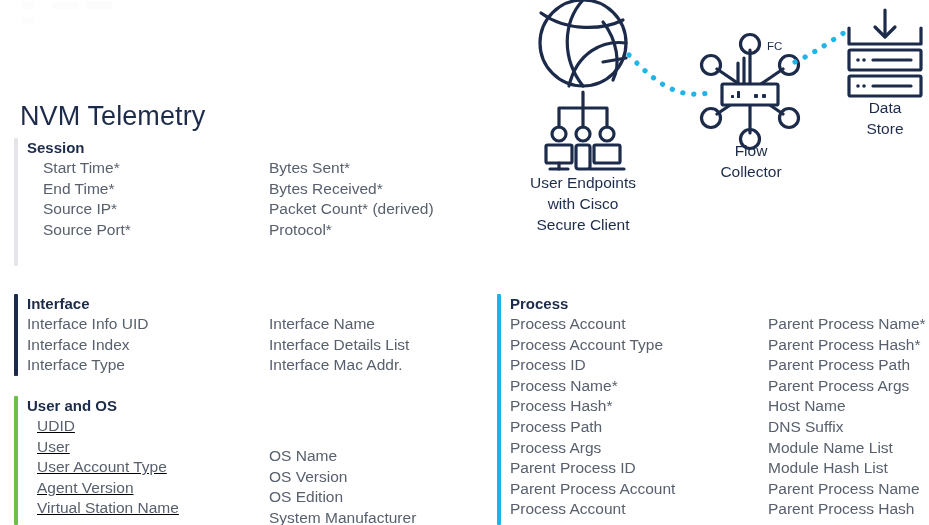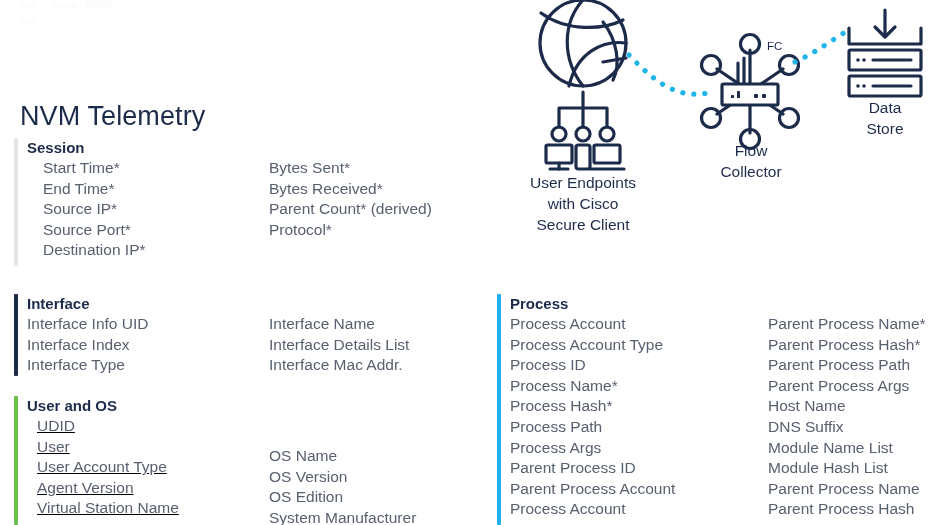--- a/index.html
+++ b/index.html
@@ -109,26 +109,25 @@
   <div class="section" style="left:14px; top:138px; width:470px; height:128px;">
     <div class="accent-bar" style="height:128px; background:#e3e5e8;"></div>
     <div class="section-body">
       <div class="section-title">Session</div>
       <div class="cols" style="height:104px;">
         <div class="col" style="left:16px;">
           <div class="field">Start Time*</div>
           <div class="field">End Time*</div>
           <div class="field">Source IP*</div>
           <div class="field">Source Port*</div>
-          <div class="field">Destination IP*</div>
         </div>
         <div class="col" style="left:242px;">
           <div class="field">Bytes Sent*</div>
           <div class="field">Bytes Received*</div>
-          <div class="field">Parent Count* (derived)</div>
+          <div class="field">Packet Count* (derived)</div>
           <div class="field">Protocol*</div>
         </div>
       </div>
     </div>
   </div>
 
   <div class="section" style="left:14px; top:294px; width:470px; height:82px;">
     <div class="accent-bar" style="height:82px; background:#1d2b4b;"></div>
     <div class="section-body">
       <div class="section-title">Interface</div>

